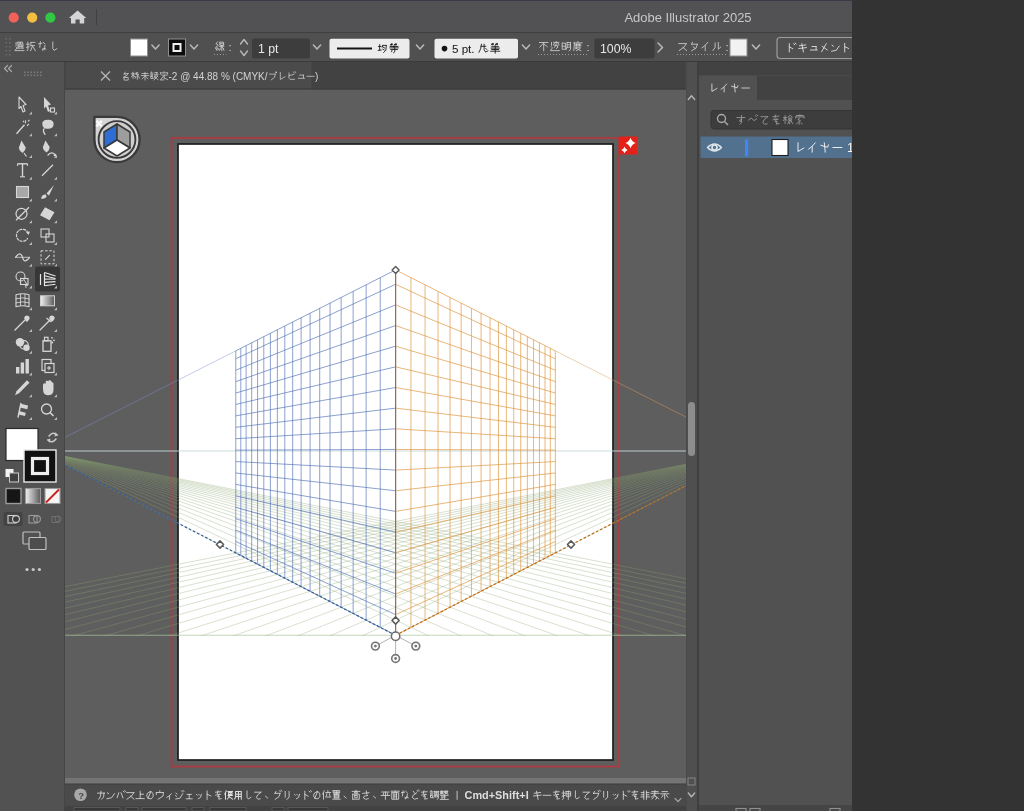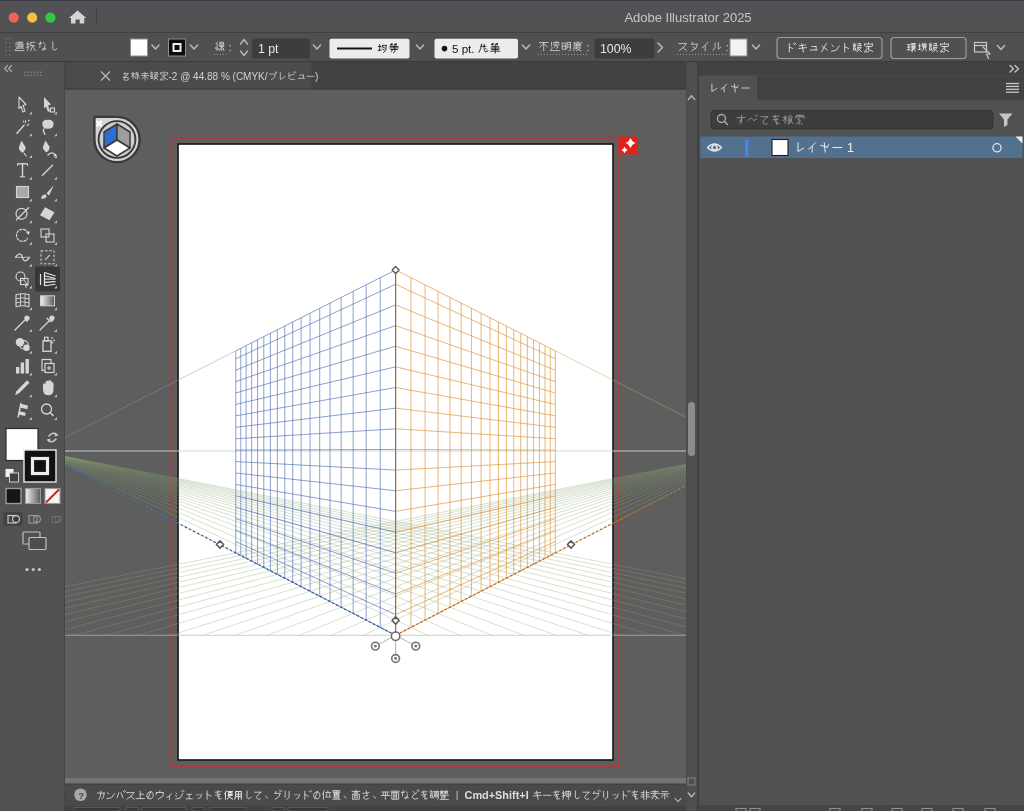--- a/index.html
+++ b/index.html
@@ -1,14 +1,14 @@
 <!DOCTYPE html>
 <html><head><meta charset="utf-8"><style>
 html,body{margin:0;padding:0;background:#333;}
-#root{position:relative;width:1024px;height:811px;overflow:hidden;background:#4d4d4d;font-family:"Liberation Sans",sans-serif;}
+#root{position:relative;width:852px;height:811px;overflow:hidden;background:#4d4d4d;font-family:"Liberation Sans",sans-serif;}
 svg{position:absolute;left:0;top:0;}
 text{font-family:"Liberation Sans",sans-serif;}
 </style></head><body>
 <div id="root">
 <svg width="1024" height="811" viewBox="0 0 1024 811">
 <rect x="0.00" y="0.00" width="1024.00" height="33.00" fill="#525254"></rect>
 <line x1="0.00" y1="32.50" x2="1024.00" y2="32.50" stroke="#3f3f3f" stroke-width="1" stroke-linecap="butt"></line>
 <line x1="0.00" y1="0.50" x2="1024.00" y2="0.50" stroke="#3a3a48" stroke-width="1" stroke-linecap="butt"></line>
 <circle cx="13.70" cy="17.60" r="5.10" fill="#f0615a"></circle>
 <circle cx="32.20" cy="17.60" r="5.10" fill="#f4be40"></circle>

